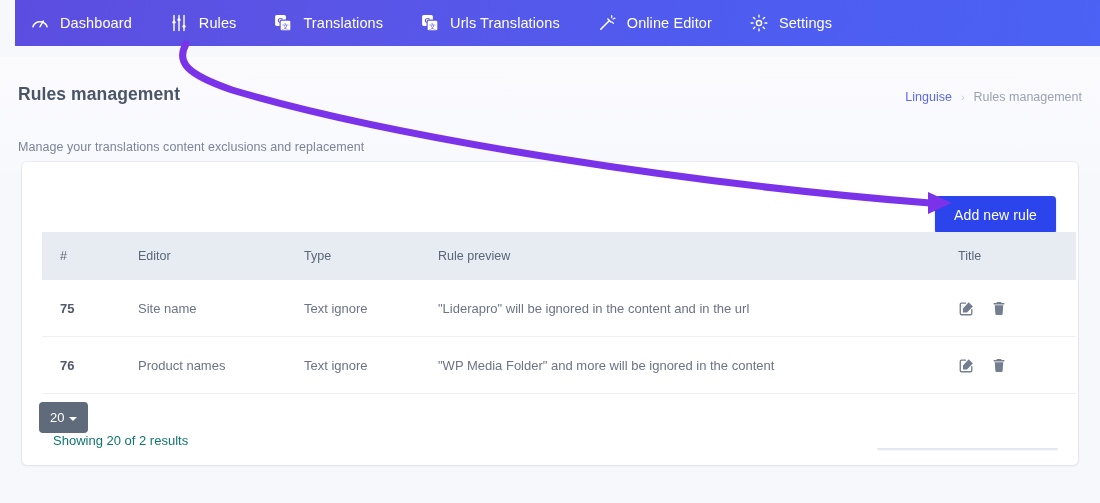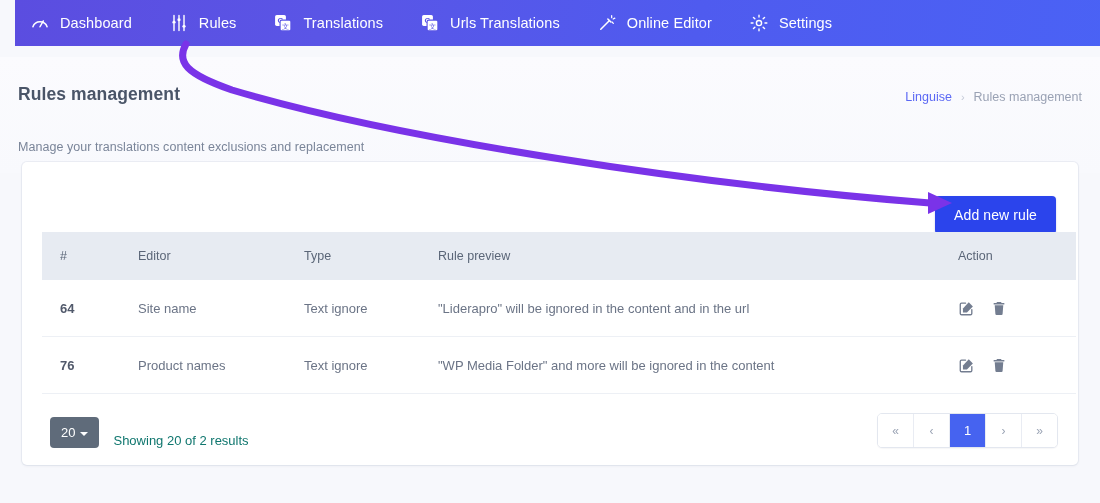--- a/index.html
+++ b/index.html
@@ -156,26 +156,27 @@
   .c-typ  { width: 134px; }
   .c-pre  { width: 520px; }
   .c-act  { width: 118px; text-align: left; }
   .c-num-b { color:#51596b; font-weight:bold; }
   .act-cell { display:flex; align-items:center; gap:16px; }
   .icon-btn { cursor: pointer; display:inline-flex; }
 
   
   .card-footer {
     position: absolute;
-    left: 28px;
+    left: 17px;
     right: 20px;
     top: 240px;
     height: 46px;
     display: flex;
-    align-items: flex-end;
+    align-items: flex-start;
+    flex-direction: column;
   }
   .per-page {
     background: #5f6b7a;
     color: #ffffff;
     border-radius: 4px;
     font-size: 13px;
     padding: 8px 11px;
     display: inline-flex;
     align-items: center;
     gap: 5px;
@@ -323,28 +324,28 @@
   </div>
 
   <div class="table-wrap">
     <table class="rules">
       <thead>
         <tr>
           <th class="c-num">#</th>
           <th class="c-tit">Editor</th>
           <th class="c-typ">Type</th>
           <th class="c-pre">Rule preview</th>
-          <th class="c-act">Action</th>
+          <th class="c-act">Title</th>
         </tr>
       </thead>
       <tbody>
 
         <tr>
           <td class="c-num">
-            <span class="c-num-b">64</span>
+            <span class="c-num-b">75</span>
           </td>
           <td class="c-tit">Site name</td>
           <td class="c-typ">Text ignore</td>
           <td class="c-pre">"Liderapro" will be ignored in the content and in the url</td>
           <td class="c-act">
             <span class="act-cell">
               <span class="icon-btn">
                 <svg width="17" height="17" viewBox="0 0 24 24" fill="none" stroke="#737d90" stroke-width="1.9" stroke-linecap="round" stroke-linejoin="round">
                   <path d="M19.5 13.5V19a1.8 1.8 0 0 1-1.8 1.8H5a1.8 1.8 0 0 1-1.8-1.8V6.3A1.8 1.8 0 0 1 5 4.5h5.6"></path>
                   <path d="M15.2 3.3 21 9.1 12.6 17.5H7v-5.6z" fill="#737d90" stroke="none"></path>

